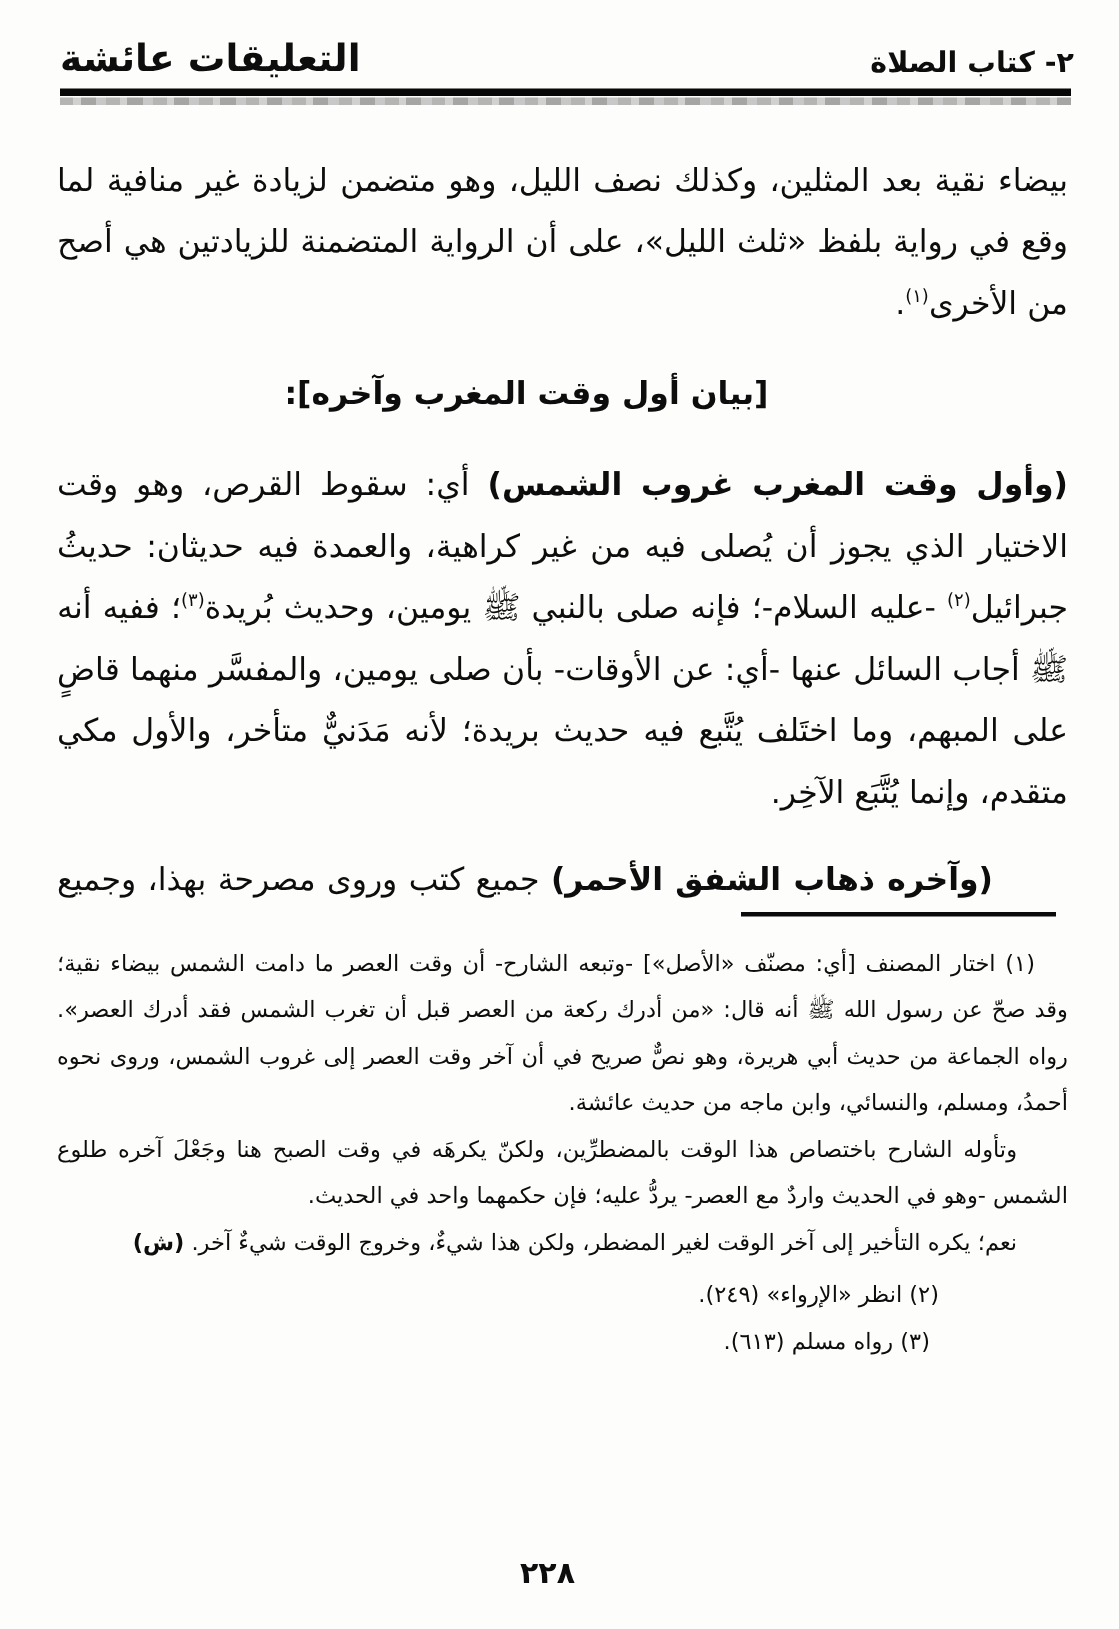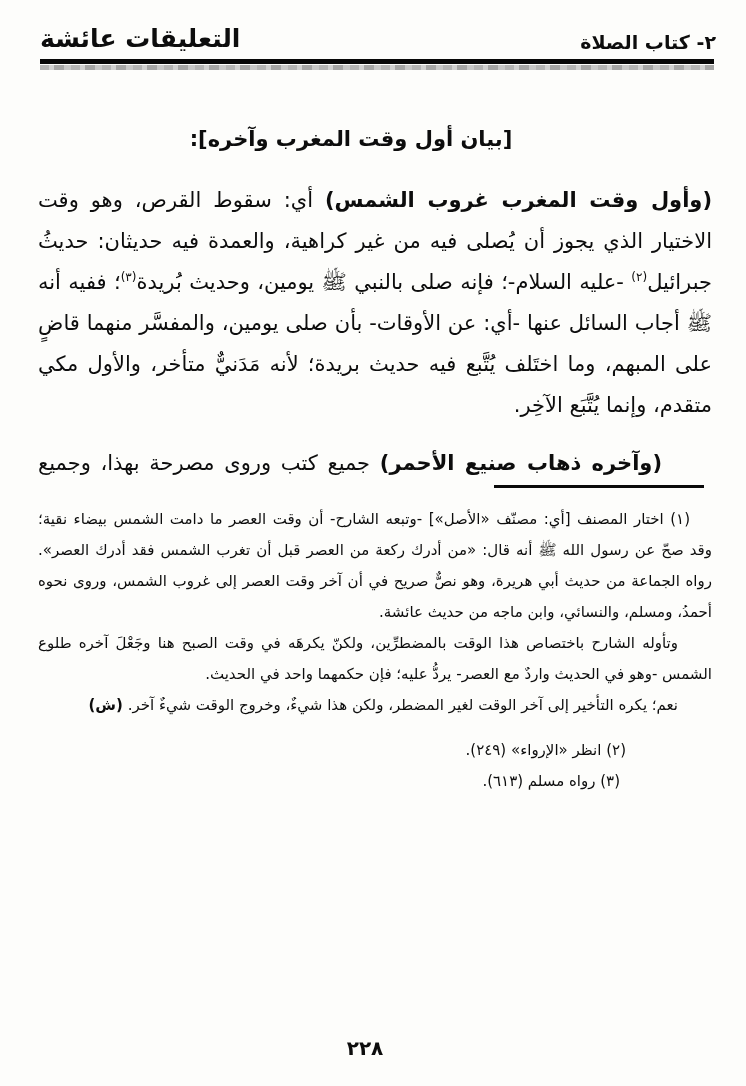--- a/index.html
+++ b/index.html
@@ -64,21 +64,21 @@
     margin-top: 16px;
     padding: 0 34px 0 38px;
     font-size: 15px;
     line-height: 31px;
     text-align: justify;
   }
   .fn-p1 { text-indent: 22px; }
   .fn-p2, .fn-p3 { text-indent: 34px; }
   .fn-sign { font-weight: bold; }
   .fn-short { text-align: right; }
-  .fn-short.f2 { padding-right: 86px; margin-top: 14px; }
+  .fn-short.f2 { padding-right: 86px; margin-top: 4px; }
   .fn-short.f3 { padding-right: 92px; }
 
   
   .page-number {
     position: absolute;
     bottom: 26px; left: 0; right: 16px;
     text-align: center;
     font-size: 20px;
     font-weight: bold;
   }
@@ -93,30 +93,33 @@
     <span class="book-title">التعليقات عائشة</span>
   </div>
 
   <div class="rules">
     <div class="rule-black"></div>
     <div class="rule-gray"></div>
   </div>
 
   <div class="body">
 
+    <div class="para">
+      <span>بيضاء نقية بعد المثلين، وكذلك نصف الليل، وهو متضمن لزيادة غير منافية لما وقع في رواية بلفظ «ثلث الليل»، على أن الرواية المتضمنة للزيادتين هي أصح من الأخرى</span><span class="fn-sup">(١)</span><span>.</span>
+    </div>
 
     <div class="heading">[بيان أول وقت المغرب وآخره]:</div>
 
     <div class="para p2">
       <span class="matn">(وأول وقت المغرب غروب الشمس)</span><span> أي: سقوط القرص، وهو وقت الاختيار الذي يجوز أن يُصلى فيه من غير كراهية، والعمدة فيه حديثان: حديثُ جبرائيل</span><span class="fn-sup">(٢)</span><span> -عليه السلام-؛ فإنه صلى بالنبي ﷺ يومين، وحديث بُريدة</span><span class="fn-sup">(٣)</span><span>؛ ففيه أنه ﷺ أجاب السائل عنها -أي: عن الأوقات- بأن صلى يومين، والمفسَّر منهما قاضٍ على المبهم، وما اختَلف يُتَّبع فيه حديث بريدة؛ لأنه مَدَنيٌّ متأخر، والأول مكي متقدم، وإنما يُتَّبَع الآخِر.</span>
     </div>
 
 
     <div class="para p4 just-last indent-50">
-      <span class="matn">(وآخره ذهاب صنيع الأحمر)</span><span> جميع كتب وروى مصرحة بهذا، وجميع</span>
+      <span class="matn">(وآخره ذهاب الشفق الأحمر)</span><span> جميع كتب وروى مصرحة بهذا، وجميع</span>
     </div>
 
   </div>
 
   <div class="fn-sep"></div>
 
   <div class="footnotes">
     <div class="fn-p1">(١) اختار المصنف [أي: مصنّف «الأصل»] -وتبعه الشارح- أن وقت العصر ما دامت الشمس بيضاء نقية؛ وقد صحّ عن رسول الله ﷺ أنه قال: «من أدرك ركعة من العصر قبل أن تغرب الشمس فقد أدرك العصر». رواه الجماعة من حديث أبي هريرة، وهو نصٌّ صريح في أن آخر وقت العصر إلى غروب الشمس، وروى نحوه أحمدُ، ومسلم، والنسائي، وابن ماجه من حديث عائشة.</div>
     <div class="fn-p2">وتأوله الشارح باختصاص هذا الوقت بالمضطرِّين، ولكنّ يكرهَه في وقت الصبح هنا وجَعْلَ آخره طلوع الشمس -وهو في الحديث واردٌ مع العصر- يردُّ عليه؛ فإن حكمهما واحد في الحديث.</div>
     <div class="fn-p3">

